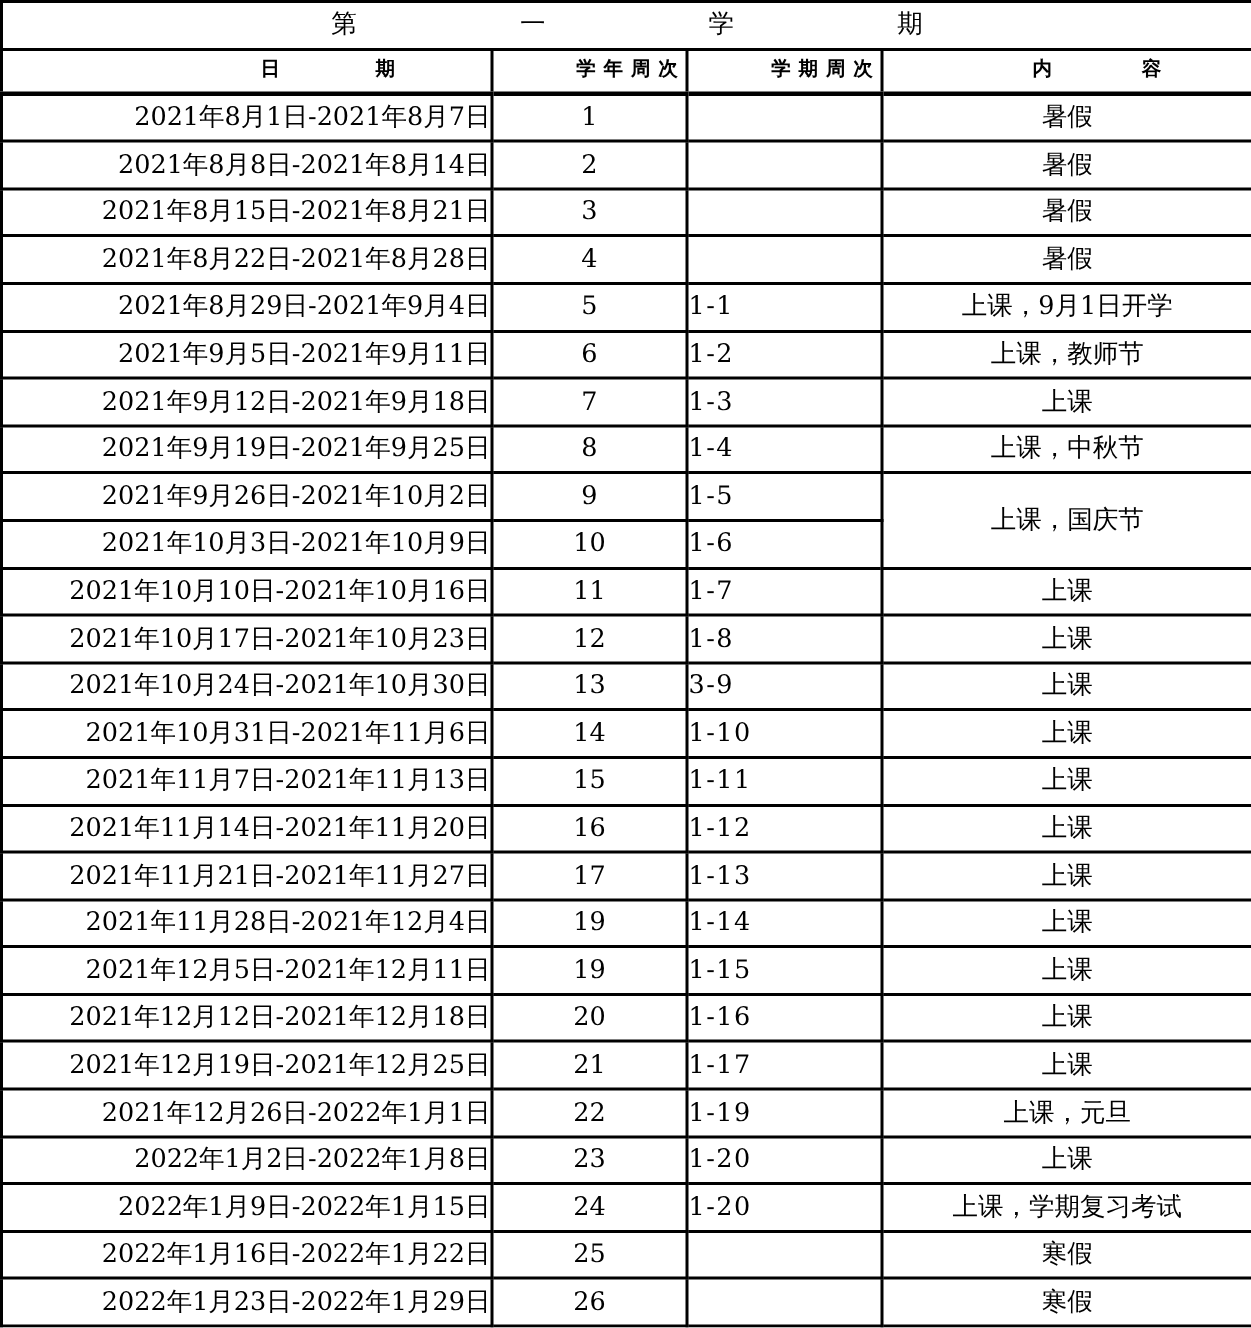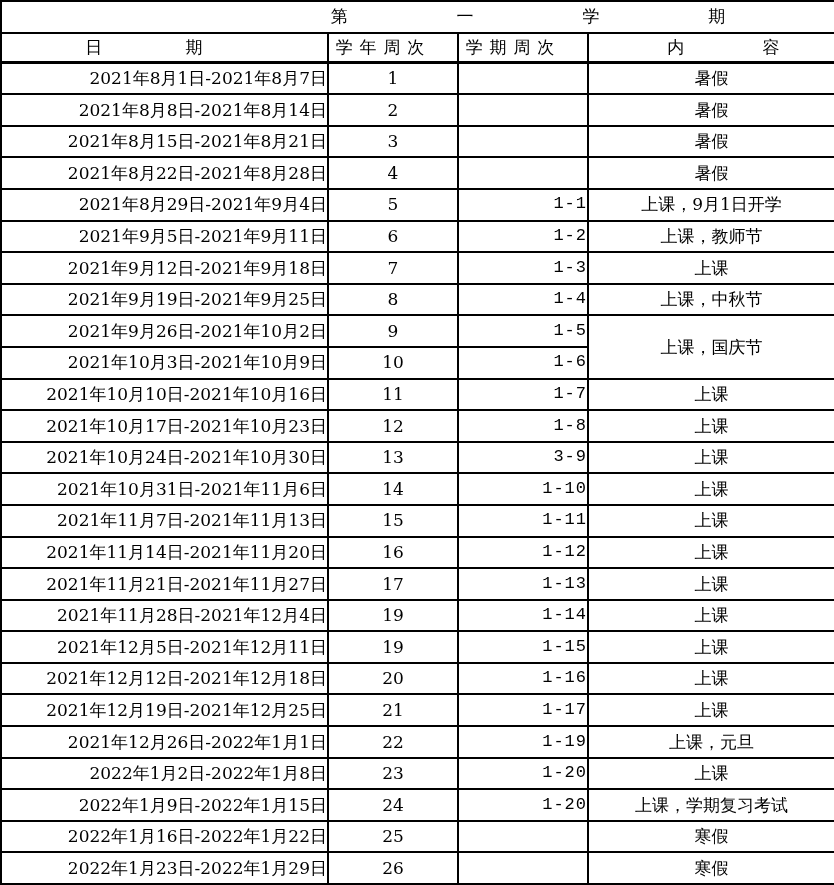--- a/index.html
+++ b/index.html
@@ -24,35 +24,36 @@
     font-size: 17px;
     line-height: 1.1;
     padding: 0;
     height: 29.6px;
     overflow: hidden;
     white-space: nowrap;
     background: #ffffff;
   }
   td.title-cell {
     height: 30px;
-    text-align: right;
+    text-align: center;
     border-bottom-width: 3px;
     border-top-width: 3px;
     font-size: 18px;
     border-radius: 10px;
   }
   tr.header-row td {
     height: 27px;
-    text-align: left;
+    text-align: right;
     border-bottom-width: 3px;
-    font-size: 17px;
+    font-size: 13px;
+    font-weight: bold;
   }
   td.c-date   { text-align: right; padding-left: 4px; }
   td.c-yweek  { text-align: center; }
-  td.c-sweek  { text-align: right; letter-spacing: 1px; font-family: Liberation Mono, monospace; }
+  td.c-sweek  { text-align: left; letter-spacing: 1px; }
   td.c-content{ text-align: center; padding-left: 6px; }
 
   
   .sp-title { letter-spacing: 6.4em; text-indent: 6.4em; }
   .sp-date  { letter-spacing: 4.9em; text-indent: 4.9em; }
   .sp-cont  { letter-spacing: 4.6em; text-indent: 4.6em; }
   .sp-small { letter-spacing: 0.4em; text-indent: 0.4em; }
 </style>
 </head>
 <body>

